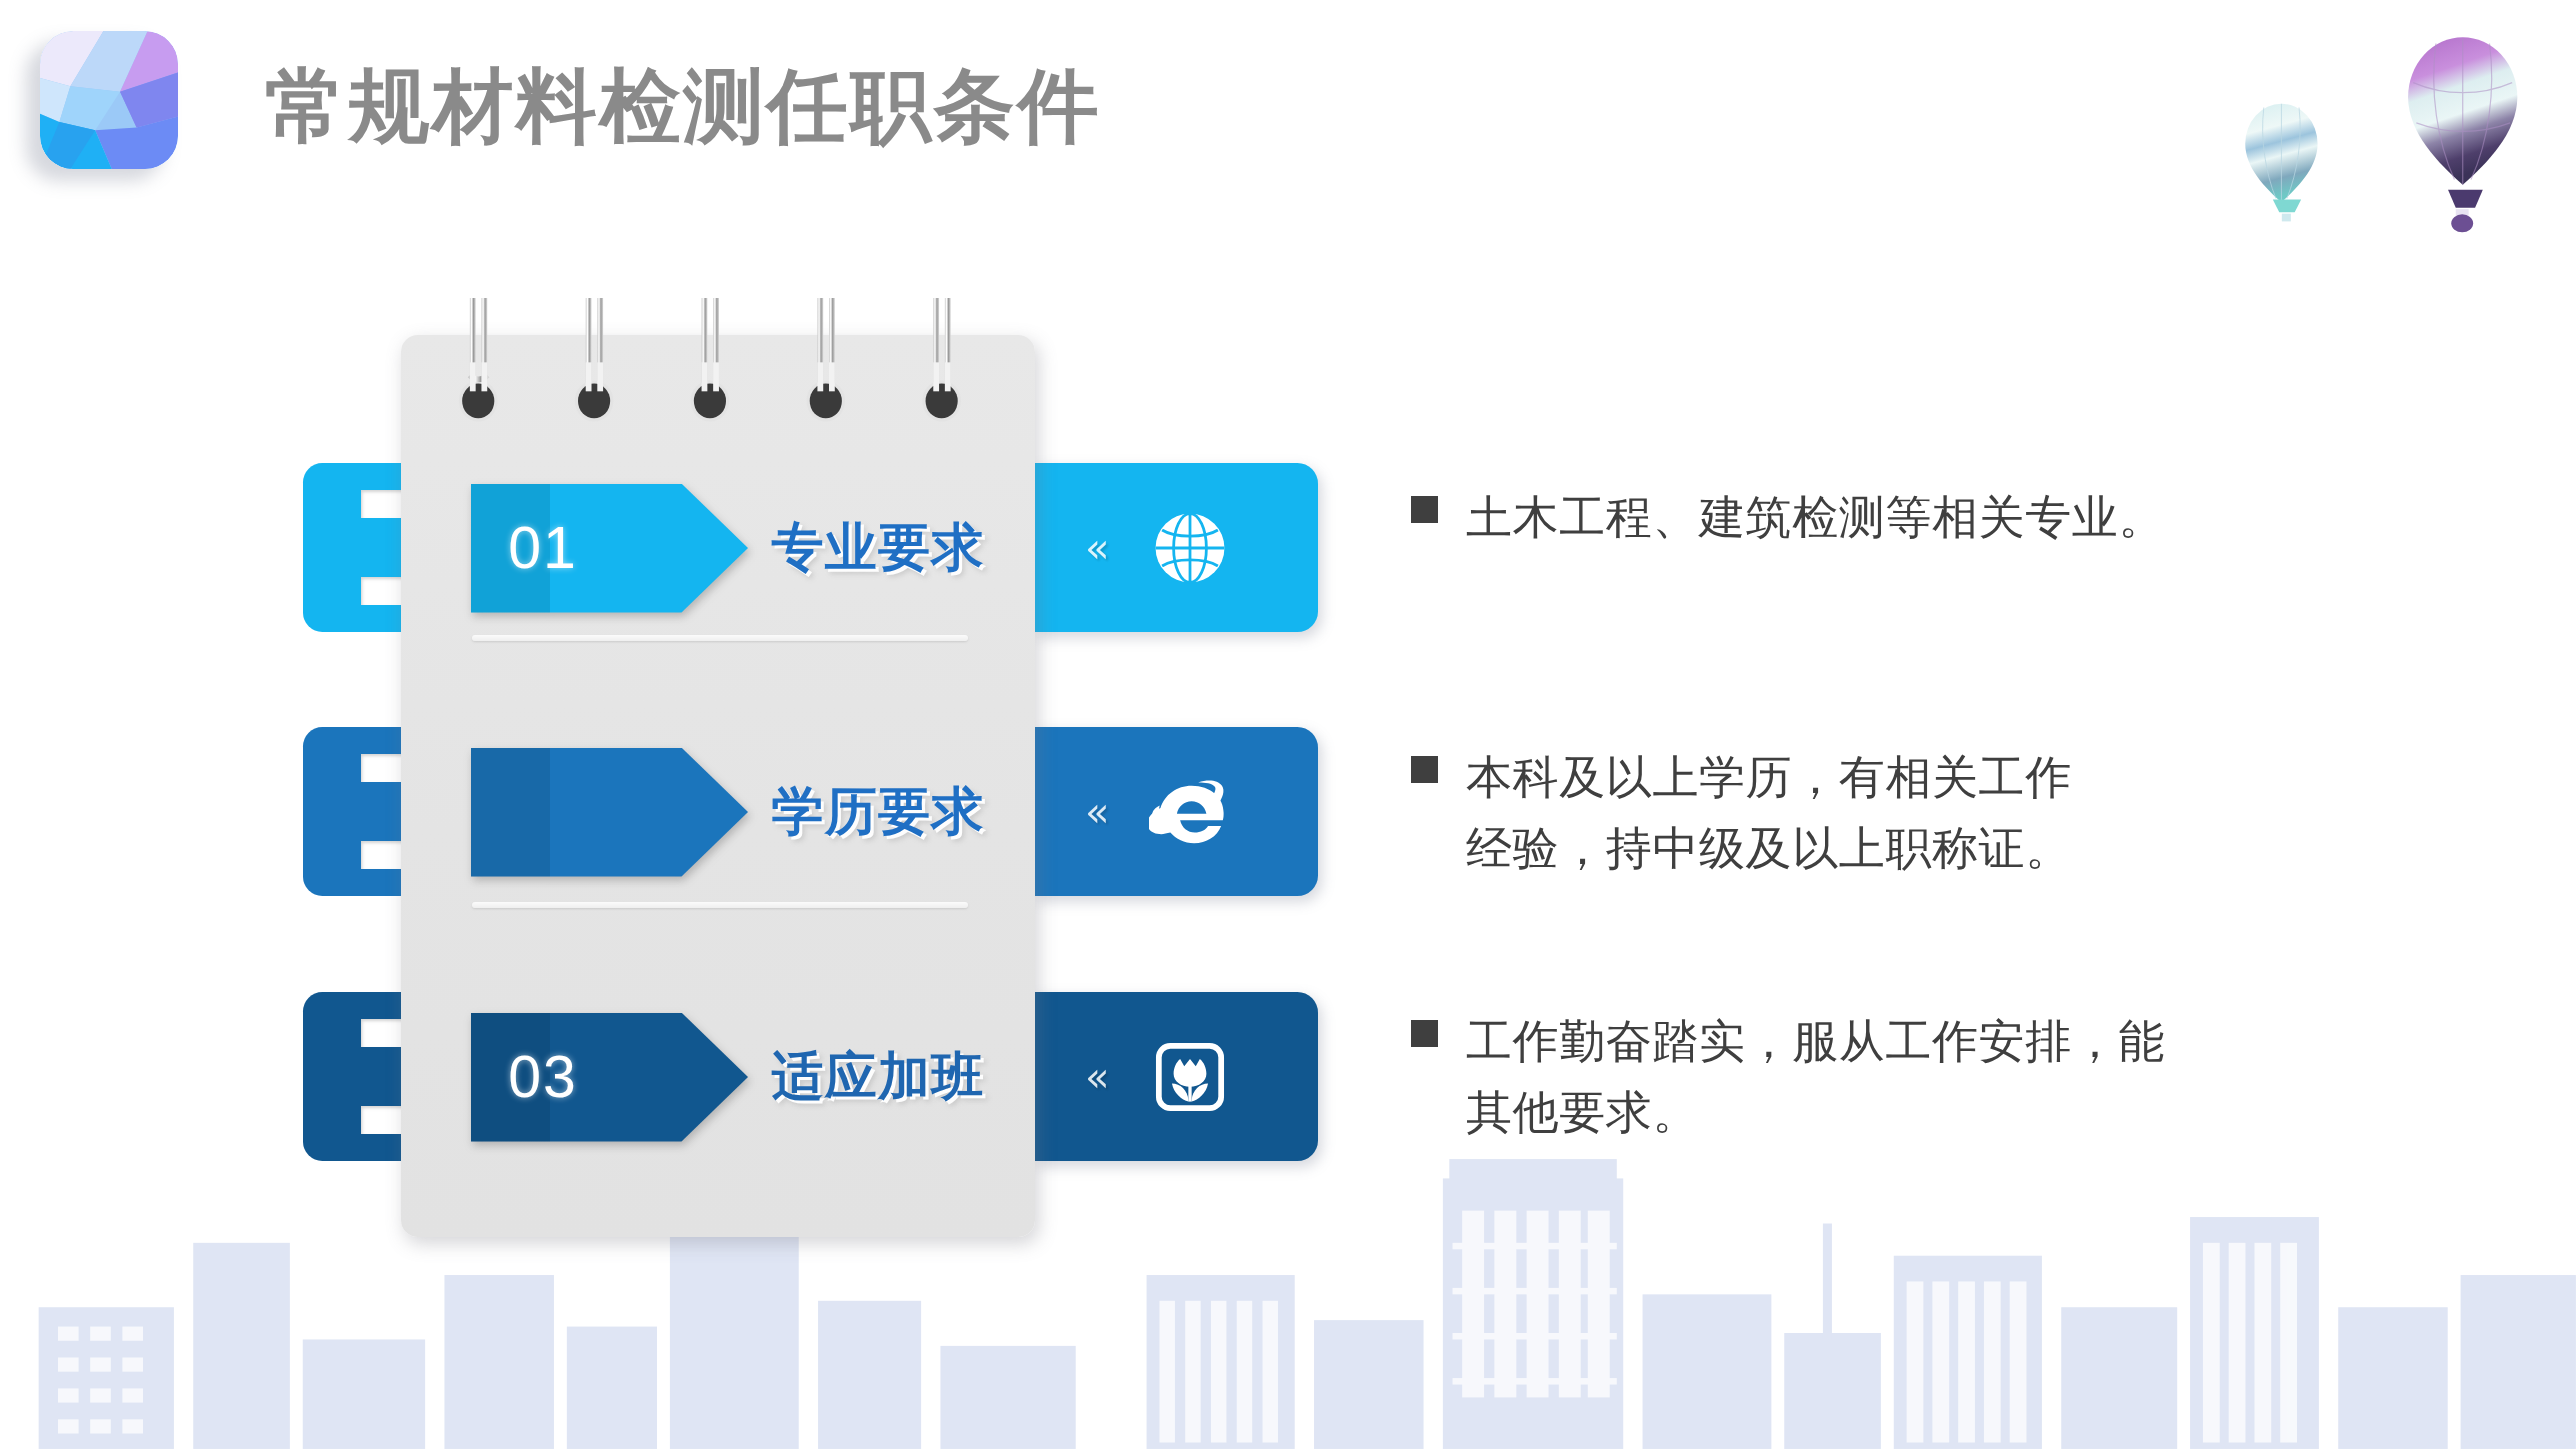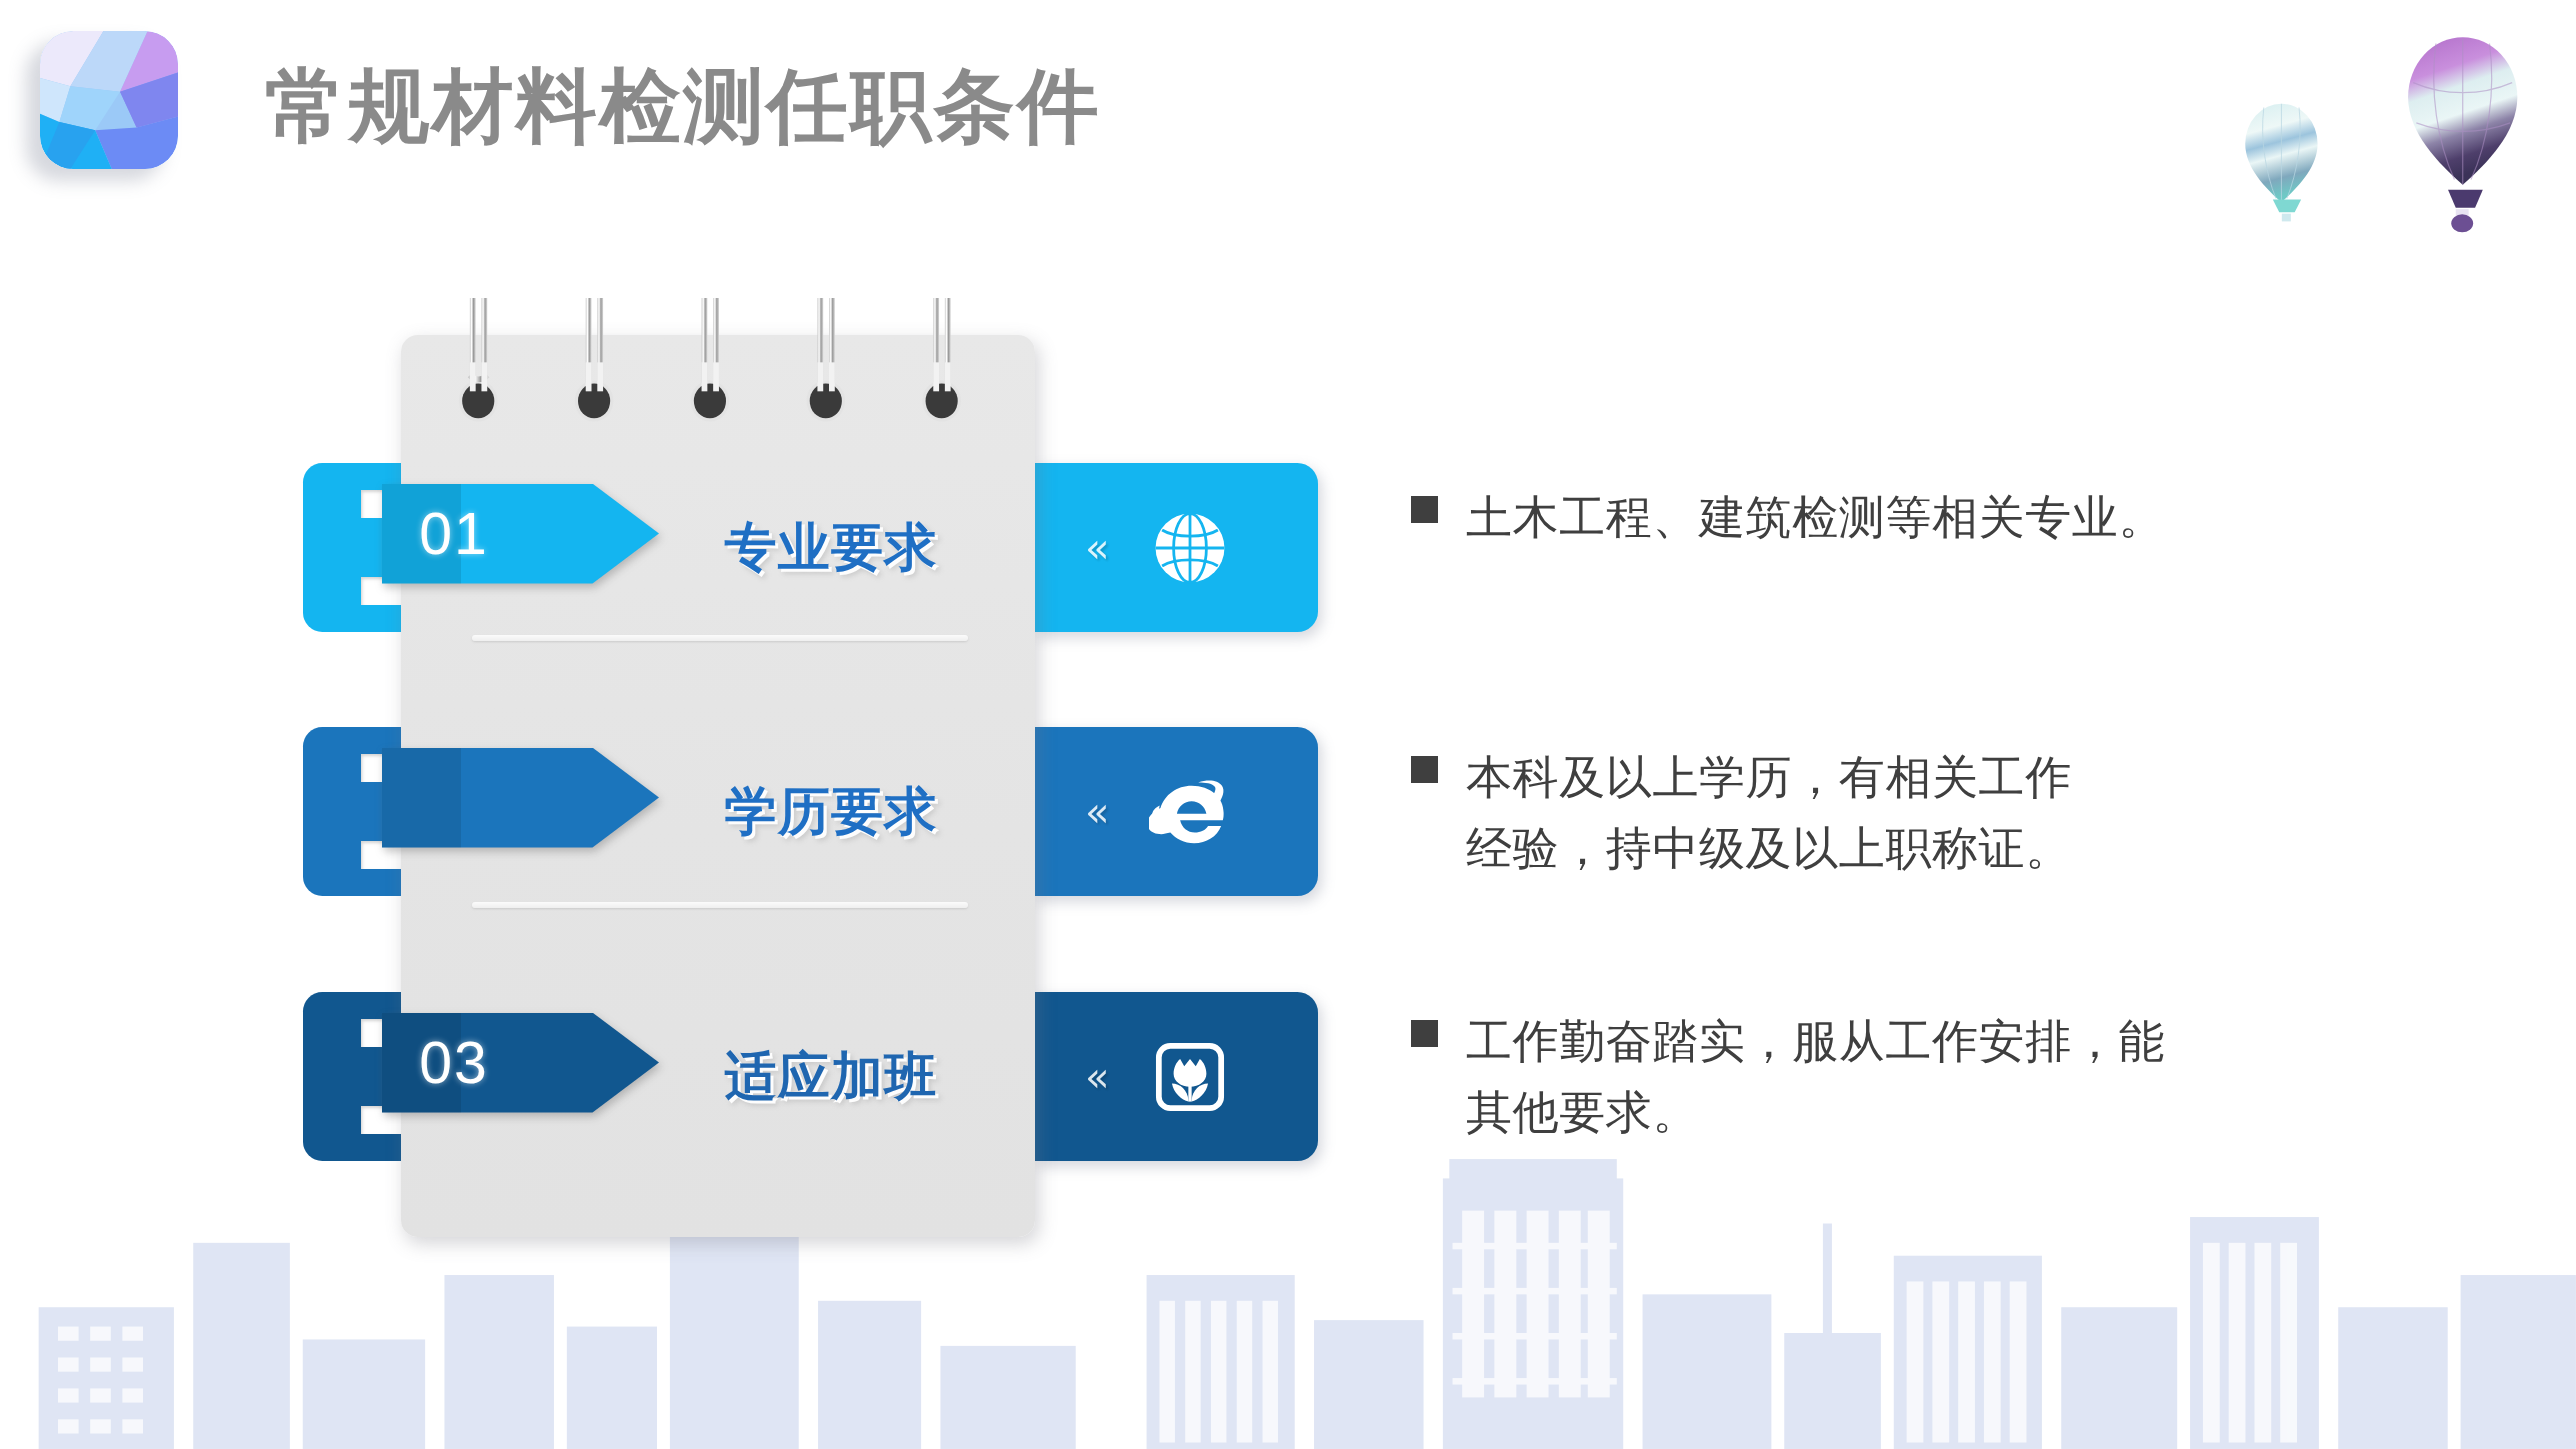--- a/index.html
+++ b/index.html
@@ -3,21 +3,21 @@
 <meta charset="utf-8">
 <style>
   * { margin:0; padding:0; box-sizing:border-box; }
   html,body { width:2576px; height:1449px; }
   body {
     background:#ffffff;
     font-family:"Liberation Sans","DejaVu Sans",sans-serif;
     overflow:hidden;
     position:relative;
   }
-  .slide { position:absolute; inset:0; width:2576px; height:1449px; background:#fff; overflow:hidden; }
+  .slide { position:absolute; inset:0; width:2576px; height:1449px; background:#fff; overflow:hidden;padding-left:47px; }
 
   
   .skyline { position:absolute; left:0; bottom:0; width:2576px; height:335px; }
 
   
   .app-logo {
     position:absolute; left:40px; top:31px; width:138px; height:138px;
     border-radius:33px; overflow:hidden;
     box-shadow:-14px 11.6px 16.7px rgba(120,125,145,.30);
   }
@@ -64,21 +64,21 @@
   .bracket::before, .bracket::after {
     content:""; position:absolute; right:0; width:106px; height:28px;
     background:#fff; border-radius:0 9px 9px 0;
     box-shadow:inset 1.3px 1.9px 3.2px rgba(130,130,130,.35);
   }
   .bracket::before { top:27px; }
   .bracket::after  { bottom:27px; }
 
   
   .numtag {
-    position:absolute; left:382px; width:277px; height:100px; top:20.6px;
+    position:absolute; left:424px; width:277px; height:129px; top:20.6px;
     z-index:8;
     filter:drop-shadow(2.6px 4.5px 4.5px rgba(90,90,90,.35));
   }
   .numtag .body {
     position:absolute; inset:0;
     clip-path:polygon(0 0, 76% 0, 100% 50%, 76% 100%, 0 100%);
   }
   .numtag .shade {
     position:absolute; left:0; top:0; width:79px; height:100%;
     background:rgba(0,0,0,.10);

